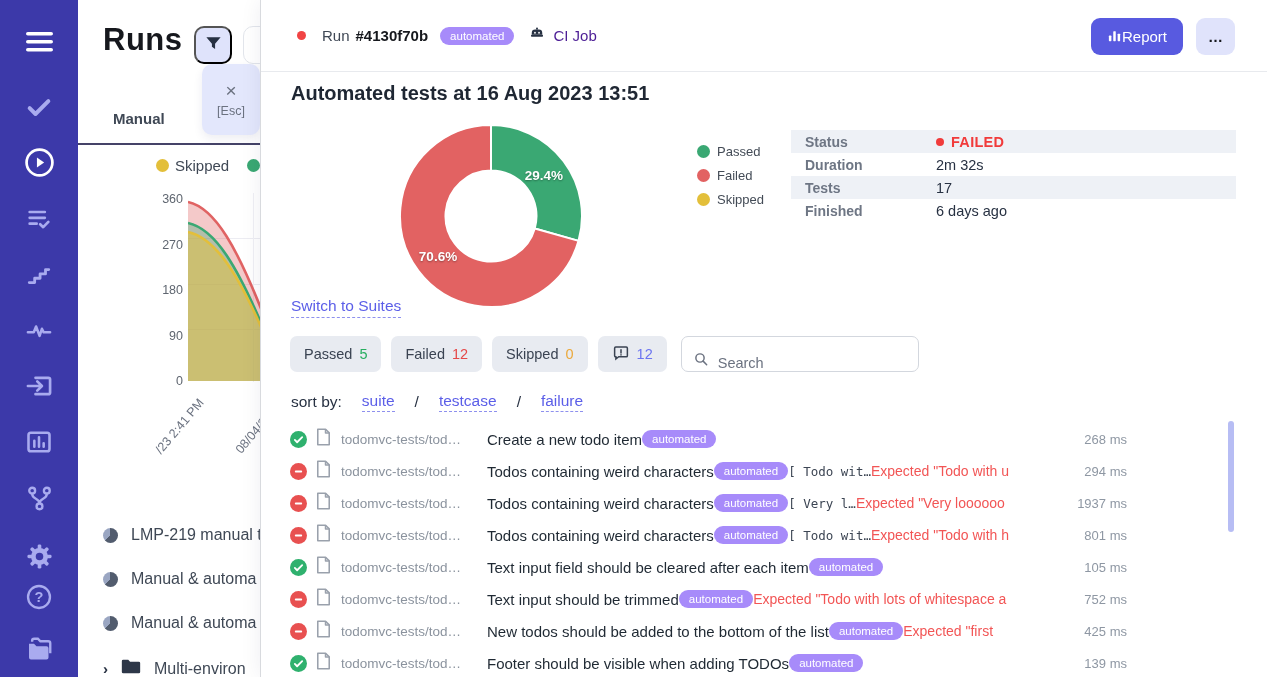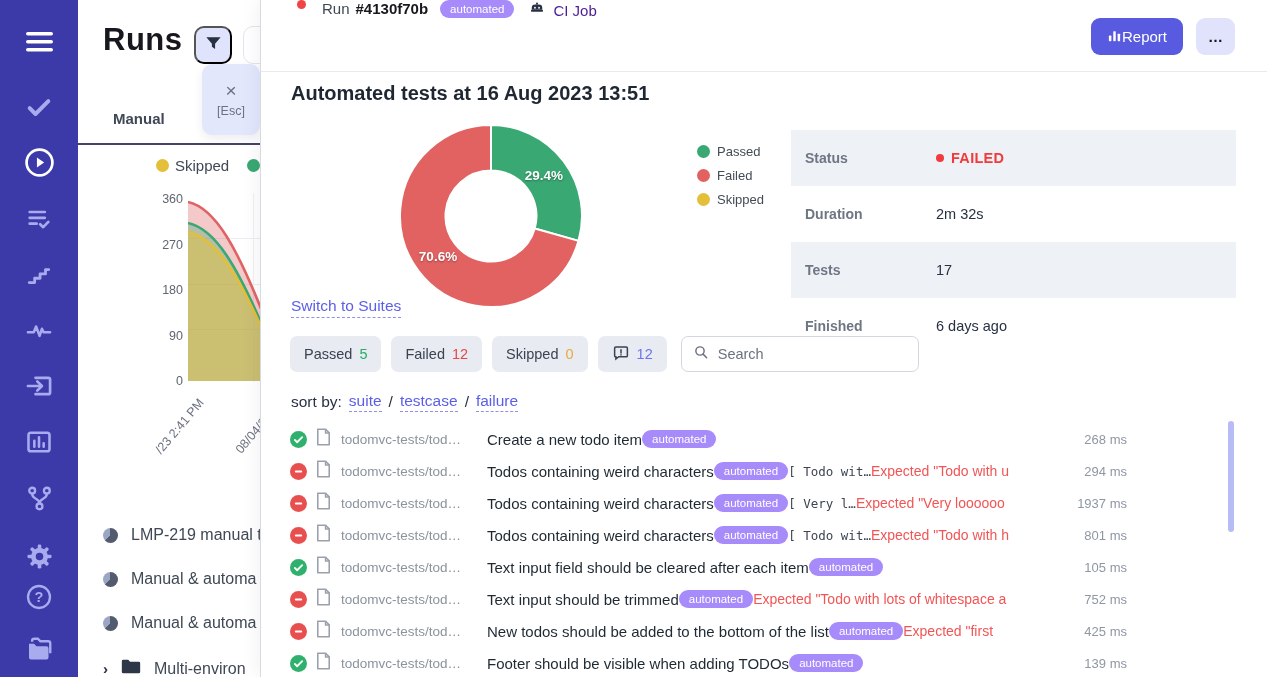--- a/index.html
+++ b/index.html
@@ -43,61 +43,61 @@
     white-space:nowrap;cursor:pointer}
   .run-donut{width:15px;height:15px;border-radius:50%;flex:0 0 15px;
     background:conic-gradient(#525c6e 0 64%,#9aa6c2 64% 100%)}
   .bg-run .chev{font-size:15px;font-weight:700;color:#273142}
   .bg-run .folder{color:#2d3748}
 
   
   .panel{position:absolute;left:260px;top:0;width:1007px;height:677px;background:#fff;z-index:10;
     border-left:1px solid #d8dade;box-shadow:0 0 20px rgba(30,30,70,.07);overflow:hidden}
   .panel-head{position:absolute;left:0;top:0;width:100%;height:72px;border-bottom:1px solid #e8eaee;
-    display:flex;align-items:flex-start;padding-left:36px}
+    display:flex;align-items:center;padding-left:36px}
   .run-dot{width:9px;height:9px;border-radius:50%;background:#f14444;margin-right:16px}
   .run-word{font-size:15px;color:#3f4855;margin-right:6px}
   .run-id{font-size:15px;font-weight:700;color:#16181d;margin-right:12px}
   .badge{background:#a78bfa;color:#fff;font-size:11.5px;padding:3px 10px;border-radius:10px;white-space:nowrap}
   .ci{display:flex;align-items:center;gap:7px;margin-left:14px;color:#4c1d95;font-size:15px}
   .report-btn{position:absolute;right:84px;top:18px;height:37px;background:#585ae0;color:#fff;border:none;
     border-radius:9px;font-size:15px;font-family:inherit;display:flex;align-items:center;
     padding:0 16px;cursor:pointer}
   .more-btn{position:absolute;right:32px;top:18px;width:39px;height:37px;background:#e0e3fb;border:none;
     border-radius:9px;font-size:15px;font-weight:700;color:#16181d;cursor:pointer}
 
   .panel-title{position:absolute;left:30px;top:82px;font-size:20px;font-weight:700;color:#1f2733}
 
   .donut-wrap{position:absolute;left:137px;top:123px;width:186px;height:186px}
   .donut-label{font-size:13.5px;font-weight:700;fill:#fff;text-shadow:0 1px 2px rgba(0,0,0,.35)}
   .donut-legend{position:absolute;left:436px;top:144px;display:flex;flex-direction:column;gap:9px}
   .dl-item{display:flex;align-items:center;gap:7px;font-size:13px;color:#434b56}
   .dl-dot{width:13px;height:13px;border-radius:50%}
 
   .info-table{position:absolute;left:530px;top:130px;width:445px}
-  .info-row{display:flex;align-items:center;height:56px}
+  .info-row{display:flex;align-items:center;height:23px}
   .info-row.alt{background:#eef1f6}
   .info-label{width:145px;padding-left:14px;font-size:14px;font-weight:700;color:#6e7684}
   .info-value{font-size:14.5px;color:#273142}
   .status-failed{display:flex;align-items:center;gap:7px;font-weight:700;color:#f13b3b;letter-spacing:.3px}
   .status-failed .dot{width:8px;height:8px;border-radius:50%;background:#f13b3b}
 
   .switch-link{position:absolute;left:30px;top:297px;font-size:15.5px;color:#5b5ee8;cursor:pointer;
     border-bottom:1px dashed #8e90ee;padding-bottom:2px}
 
   .filters{position:absolute;left:29px;top:336px;display:flex;gap:10px;align-items:center}
   .chip{height:36px;background:#e8ebf1;border:none;border-radius:7px;padding:0 14px;display:flex;
     align-items:center;gap:7px;font-size:14.5px;color:#3a4352;font-family:inherit;cursor:pointer;white-space:nowrap}
   .chip .count{font-weight:400}
   .search-box{margin-left:4px;width:238px;height:36px;border:1px solid #d3d7de;border-radius:7px;background:#fff;
-    display:flex;align-items:center;padding:0 11px;gap:9px}
+    display:flex;align-items:flex-end;padding:0 11px;gap:9px}
   .search-box input{border:none;outline:none;font-size:14.5px;font-family:inherit;color:#273142;width:170px;background:transparent}
   .search-box input::placeholder{color:#6b7280}
 
-  .sort-row{position:absolute;left:30px;top:392px;font-size:15.5px;color:#273142;display:flex;gap:7px;align-items:center}
+  .sort-row{position:absolute;left:30px;top:392px;font-size:15.5px;color:#273142;display:flex;gap:20px;align-items:center}
   .sort-link{color:#5b5ee8;border-bottom:1px dashed #8e90ee;cursor:pointer;padding-bottom:1px}
 
   .tests{position:absolute;left:0;top:423px;width:100%}
   .test-row{position:relative;display:flex;align-items:center;height:32px;padding:0 200px 0 29px;cursor:pointer}
   .st-ico{width:17px;height:17px;border-radius:50%;flex:0 0 17px;margin-right:9px;display:flex;
     align-items:center;justify-content:center}
   .st-passed{background:#2fb16e}.st-failed{background:#e85050}
   .file-ico{flex:0 0 16px;margin-right:9px;color:#9aa1ac}
   .t-path{flex:0 0 136px;margin-right:10px;font-size:13.5px;color:#8b939e;overflow:hidden;
     white-space:nowrap}

